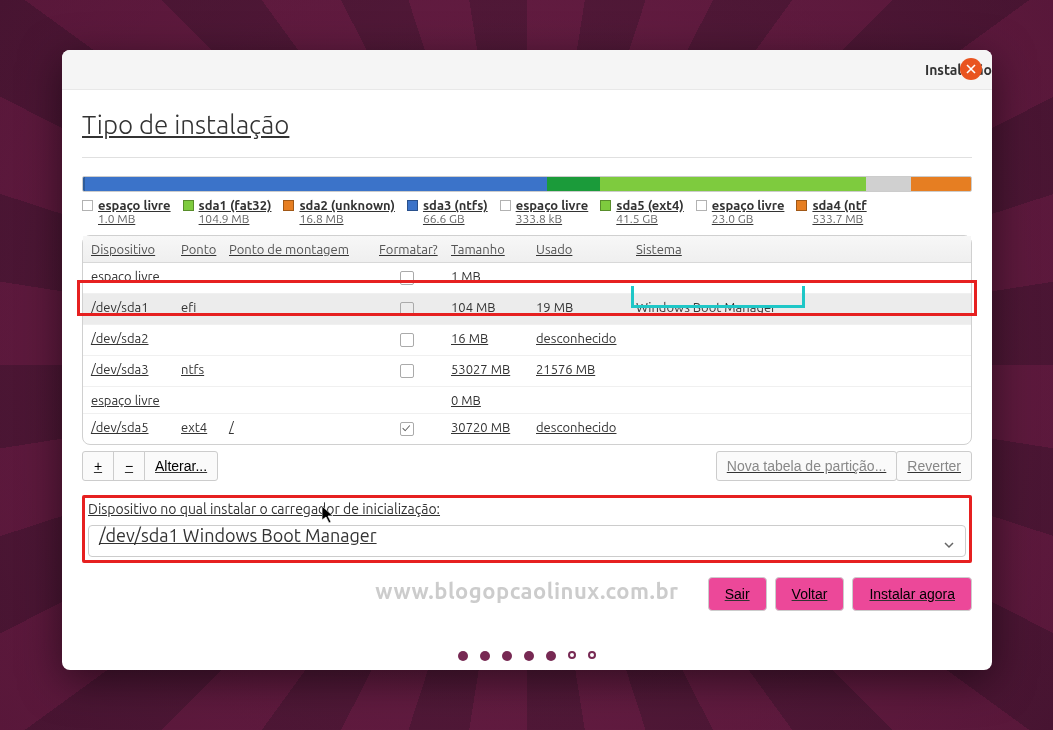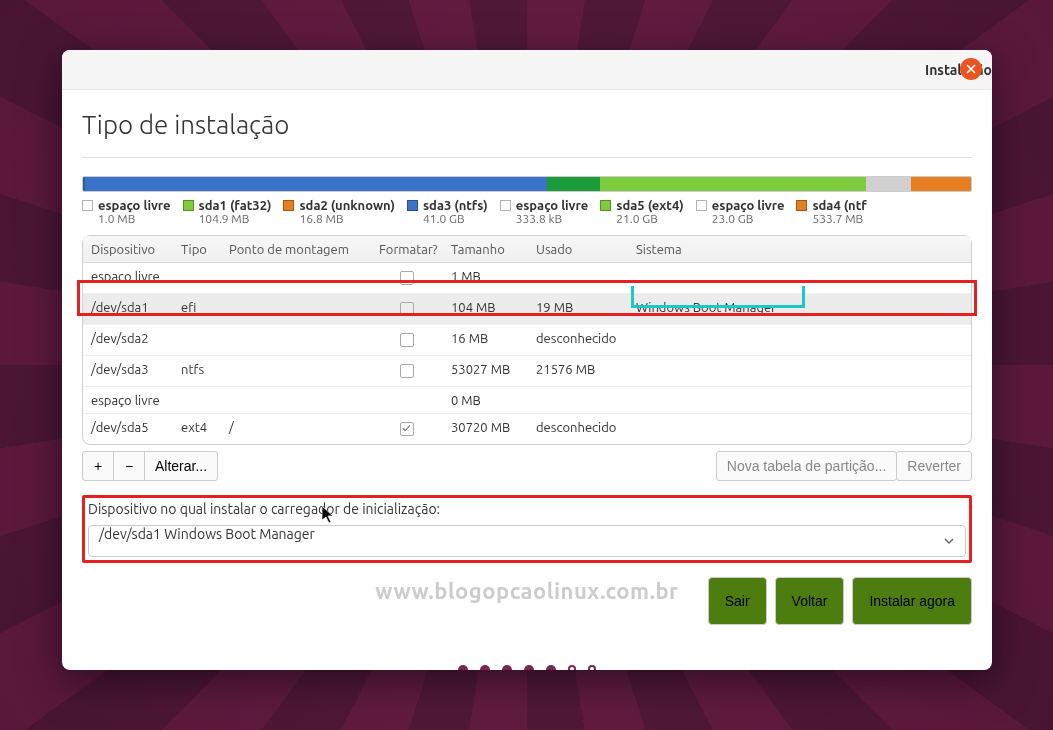--- a/index.html
+++ b/index.html
@@ -36,21 +36,21 @@
 }
 .titlebar-title { font-weight: 600; font-size: 14px; color: #333; }
 .close-btn {
   position: absolute; right: 10px; top: 8px;
   width: 22px; height: 22px; border-radius: 50%;
   background: #e95420; border: none;
   display: flex; align-items: center; justify-content: center;
   cursor: pointer;
 }
 .close-btn svg { width: 10px; height: 10px; }
-.content { padding: 20px 20px 10px 20px; }
+.content { padding: 20px 20px 10px 20px; text-decoration: underline; }
 .page-title { font-size: 26px; font-weight: 300; color: #333; margin-bottom: 18px; }
 .hr { height: 1px; background: #e0e0e0; margin-bottom: 18px; }
 .diskbar {
   height: 16px; display: flex; border: 1px solid #ccc;
   border-radius: 2px; overflow: hidden; margin-bottom: 6px;
 }
 .diskbar .seg { height: 100%; }
 .legend { display: flex; gap: 0; margin-bottom: 10px; flex-wrap: nowrap; }
 .legend-item { flex: 0 0 auto; padding-right: 12px; }
 .legend-row1 { display: flex; align-items: center; gap: 5px; font-size: 13px; font-weight: 600; white-space: nowrap; }
@@ -86,29 +86,29 @@
 }
 .toolbar .btn:first-child { border-radius: 3px 0 0 3px; margin-left: 0; width: 32px; }
 .toolbar .btn:nth-child(2) { width: 32px; }
 .toolbar .btn:nth-child(3) { border-radius: 0 3px 3px 0; }
 .toolbar .spacer { flex: 1; }
 .toolbar .btn.wide { border-radius: 3px; color: #888; }
 .bootloader-wrap { position: relative; padding: 6px; }
 .bootloader-label { font-size: 14px; color: #333; margin-bottom: 8px; }
 .bootloader-select {
   width: 100%; height: 32px; border: 1px solid #ccc; border-radius: 4px;
-  padding: 0 30px 12px 10px; font-size: 14px; background: #fff;
-  display: flex; align-items: flex-start; position: relative; cursor: pointer;
+  padding: 0 30px 12px 10px; font-size: 18px; background: #fff;
+  display: flex; align-items: center; position: relative; cursor: pointer;
 }
 .bootloader-select .chev { position: absolute; right: 10px; top: 8px; }
 .highlight-boot { position: absolute; left: 0; right: 0; top: 0; bottom: 0; border: 3px solid #e62020; pointer-events: none; border-radius: 2px; }
 .action-row { display: flex; justify-content: flex-end; gap: 8px; margin-top: 14px; }
 .action-row .abtn {
-  height: 48px; padding: 0 16px; border: 1px solid #ccc;
-  background: #4d7c0f; border-radius: 4px; font-size: 14px; cursor: pointer;
+  height: 34px; padding: 0 16px; border: 1px solid #ccc;
+  background: #ec4899; border-radius: 4px; font-size: 14px; cursor: pointer;
 }
 .watermark {
   position: absolute; left: 0; right: 0; top: 528px;
   text-align: center; font-size: 22px; color: #ccc; font-weight: 600;
   letter-spacing: 0.5px; pointer-events: none;
 }
 .dots { display: flex; justify-content: center; gap: 12px; margin-top: 40px; }
 .dot { width: 10px; height: 10px; border-radius: 50%; }
 .dot.fill { background: #772953; }
 .dot.open { border: 2px solid #772953; width: 8px; height: 8px; }
@@ -161,56 +161,56 @@
             <span class="legend-sq" style="background:#e67e22"></span>
             <span>sda2 (unknown)</span>
           </div>
           <div class="legend-row2">16.8 MB</div>
         </div>
         <div class="legend-item">
           <div class="legend-row1">
             <span class="legend-sq" style="background:#3b73c9"></span>
             <span>sda3 (ntfs)</span>
           </div>
-          <div class="legend-row2">41.0 GB</div>
+          <div class="legend-row2">66.6 GB</div>
         </div>
         <div class="legend-item">
           <div class="legend-row1">
             <span class="legend-sq" style="background:#ffffff"></span>
             <span>espaço livre</span>
           </div>
           <div class="legend-row2">333.8 kB</div>
         </div>
         <div class="legend-item">
           <div class="legend-row1">
             <span class="legend-sq" style="background:#7ecb3e"></span>
             <span>sda5 (ext4)</span>
           </div>
-          <div class="legend-row2">21.0 GB</div>
+          <div class="legend-row2">41.5 GB</div>
         </div>
         <div class="legend-item">
           <div class="legend-row1">
             <span class="legend-sq" style="background:#ffffff"></span>
             <span>espaço livre</span>
           </div>
           <div class="legend-row2">23.0 GB</div>
         </div>
         <div class="legend-item">
           <div class="legend-row1">
             <span class="legend-sq" style="background:#e67e22"></span>
             <span>sda4 (ntf</span>
           </div>
           <div class="legend-row2">533.7 MB</div>
         </div>
       </div>
 
     <div class="table-wrap" style="position:relative;">
       <div class="thead">
         <div class="th c-dev">Dispositivo</div>
-        <div class="th c-tipo">Tipo</div>
+        <div class="th c-tipo">Ponto</div>
         <div class="th c-mnt">Ponto de montagem</div>
         <div class="th c-fmt">Formatar?</div>
         <div class="th c-tam">Tamanho</div>
         <div class="th c-usd">Usado</div>
         <div class="th c-sys">Sistema</div>
       </div>
       <div class="tbody" id="tbody">
           <div class="tr">
             <div class="td c-dev">espaço livre</div>
             <div class="td c-tipo"></div>

